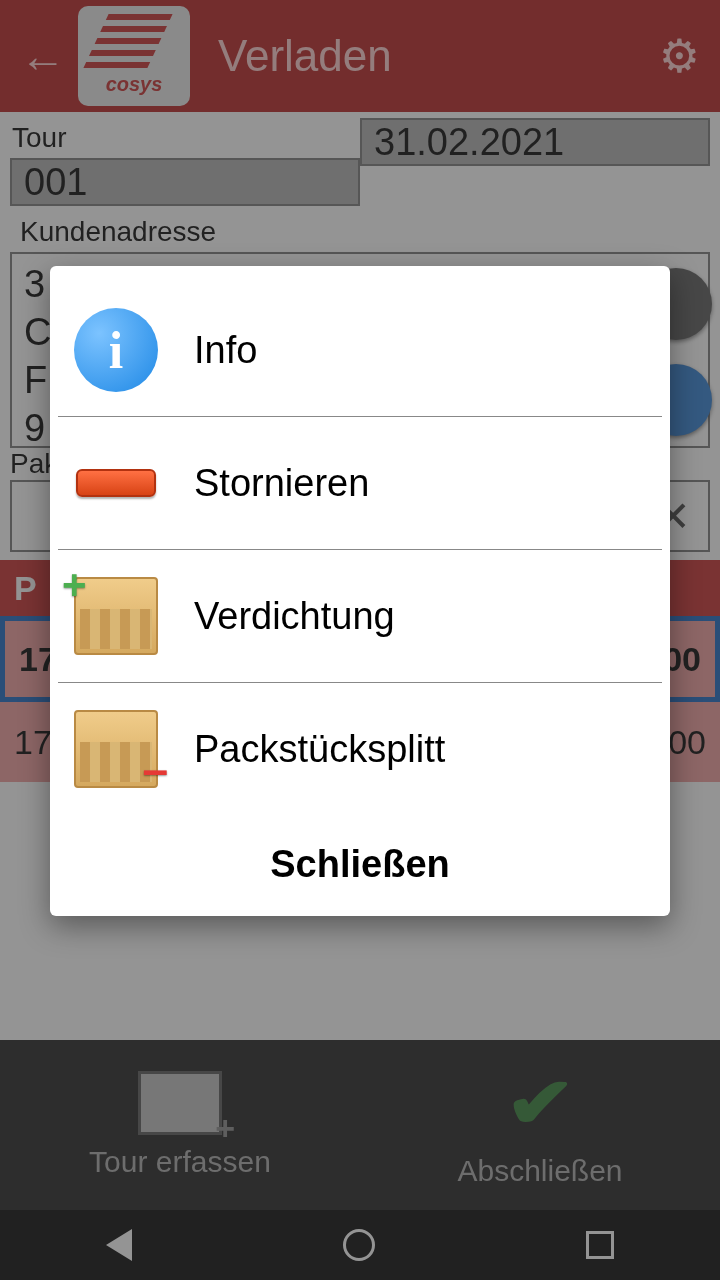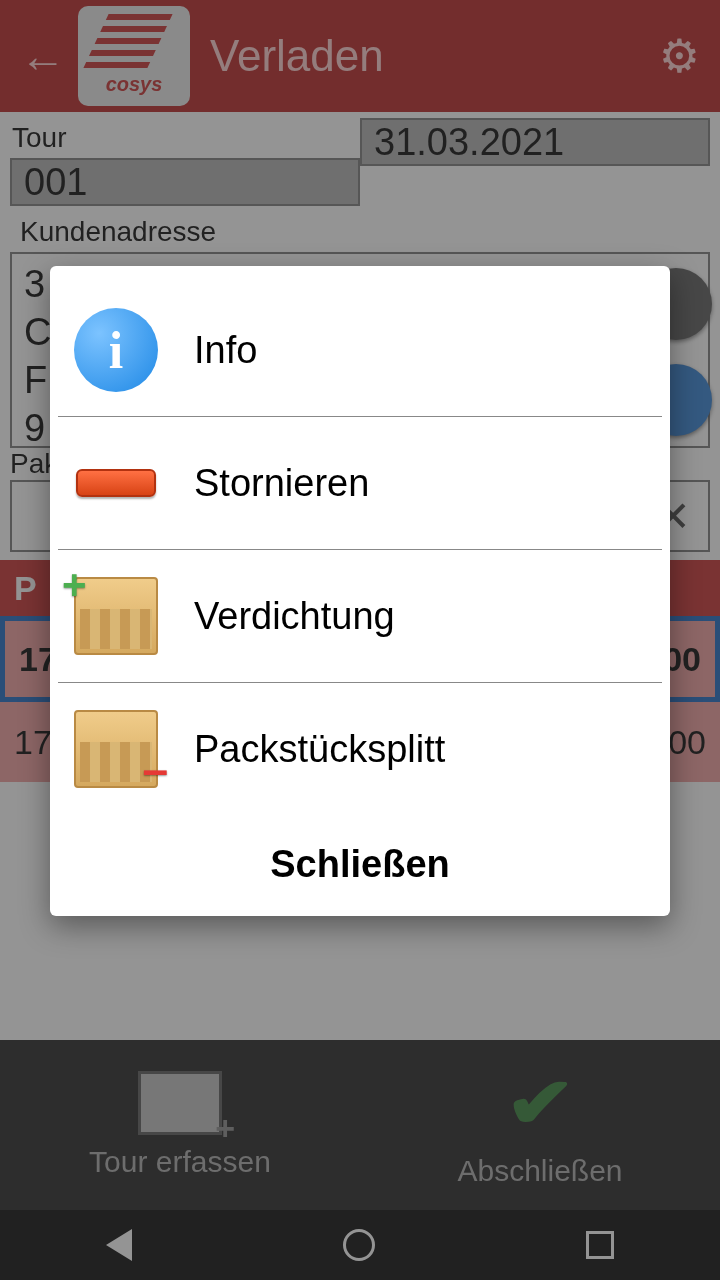--- a/index.html
+++ b/index.html
@@ -7,21 +7,21 @@
   .screen { position: relative; width: 720px; height: 1280px; }
 
   
   .appbar { height: 112px; background: #b71c1c; display: flex; align-items: center; padding: 0 20px; color: #ffcccc; }
   .back-arrow { width: 58px; font-size: 46px; font-weight: bold; color: #ffcccc; }
   .logo { width: 112px; height: 100px; background: #e9e9e9; border-radius: 10px; margin-left: 0px; display:flex; align-items:center; justify-content:center; position:relative; overflow:hidden;}
   .logo-stripes { position:absolute; top:8px; left:18px; width:64px; height:54px;
     background: repeating-linear-gradient(0deg,#c62828 0 6px, #e9e9e9 6px 12px);
     transform: skewX(-25deg); }
   .logo-text { position:absolute; bottom:10px; width:100%; text-align:center; font-weight:bold; font-style:italic; font-size:20px; color:#c62828;}
-  .title { font-size: 44px; margin-left: 20px; flex:1; }
+  .title { font-size: 44px; margin-left: 28px; flex:1; }
   .gear { font-size: 46px; color:#ffcccc; }
 
   
   .form { padding: 6px 10px 0 10px; }
   .row { display:flex; }
   .field { flex:1; }
   .label { font-size: 28px; padding:4px 2px; }
   .input-look { border:2px solid #777; background:#adadad; height:48px; display:flex; align-items:center; padding:0 12px; font-size:38px; }
   .addr-label { font-size:28px; padding:10px 2px 4px 2px;margin-left:8px; }
   .addr-box { border:2px solid #777; background:#fff; height:196px; padding:6px 12px; font-size:38px; line-height:48px; position:relative;}
@@ -87,21 +87,21 @@
   <div class="form">
     <div class="row">
       <div class="field">
         <div class="label">Tour</div>
         <div class="input-look">
             <span>001</span>
           </div>
       </div>
       <div class="field">
         <div class="input-look">
-            <span>31.03.2021</span>
+            <span>31.02.2021</span>
           </div>
       </div>
     </div>
     <div class="addr-label">Kundenadresse</div>
     <div class="addr-box">
       <div>3</div>
       <div>C</div>
       <div>F</div>
       <div>9</div>
       <div class="circle-btn"></div>

